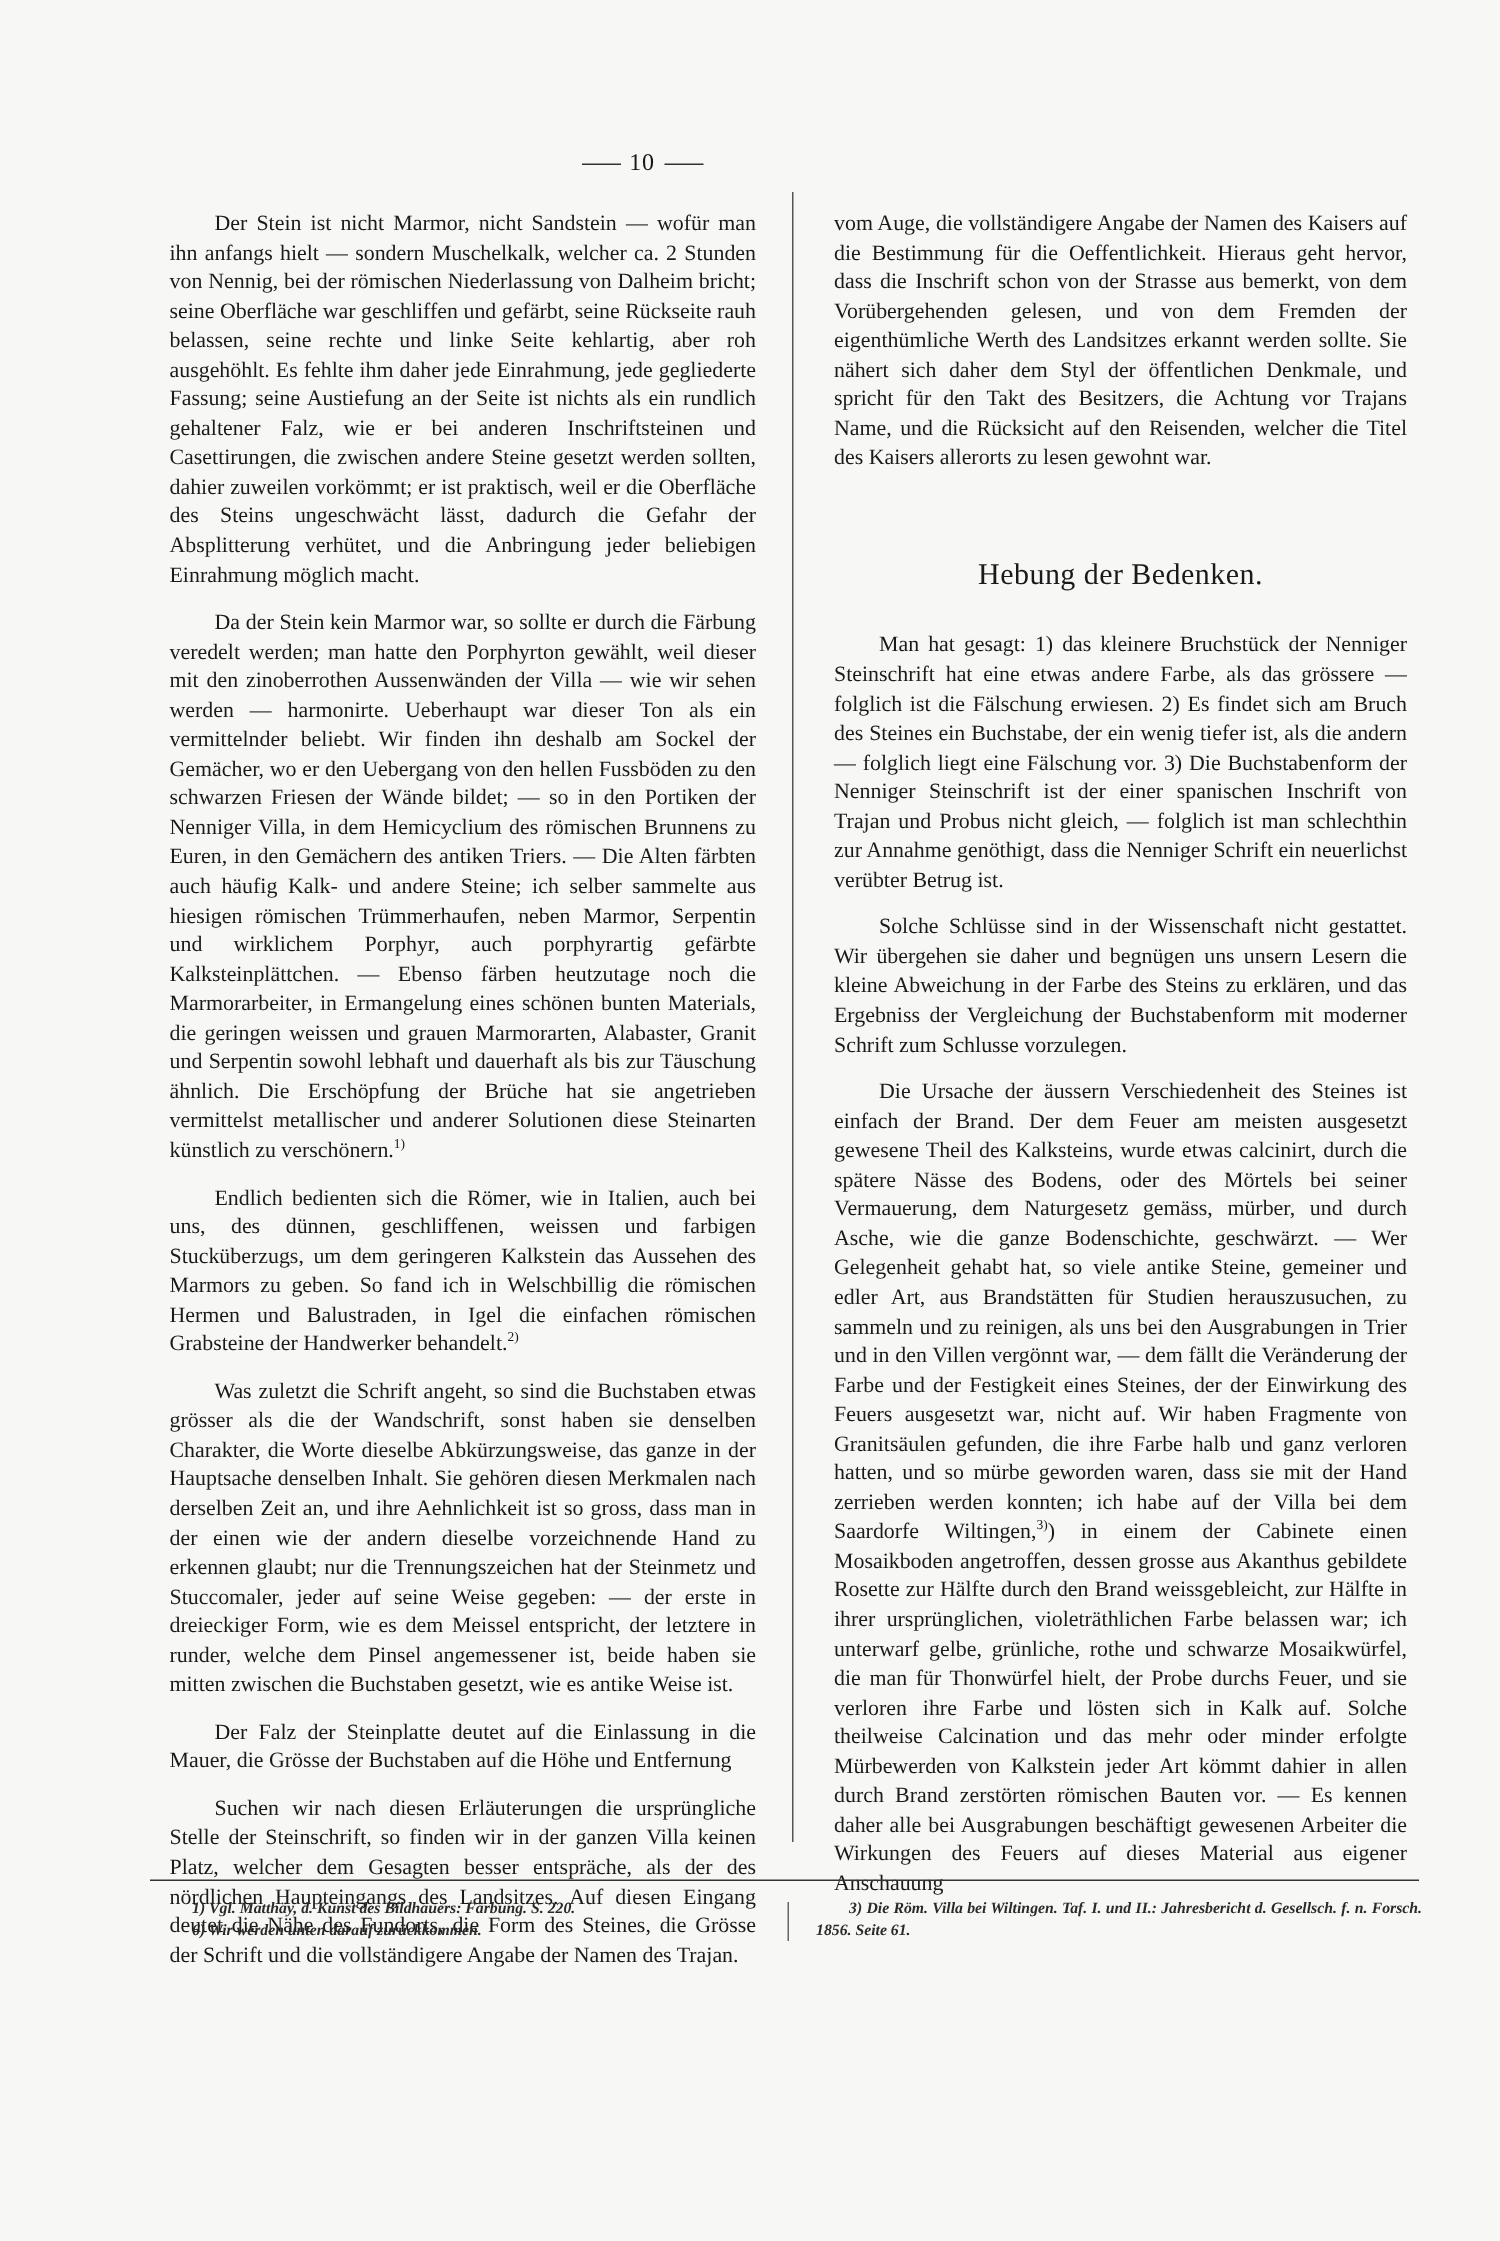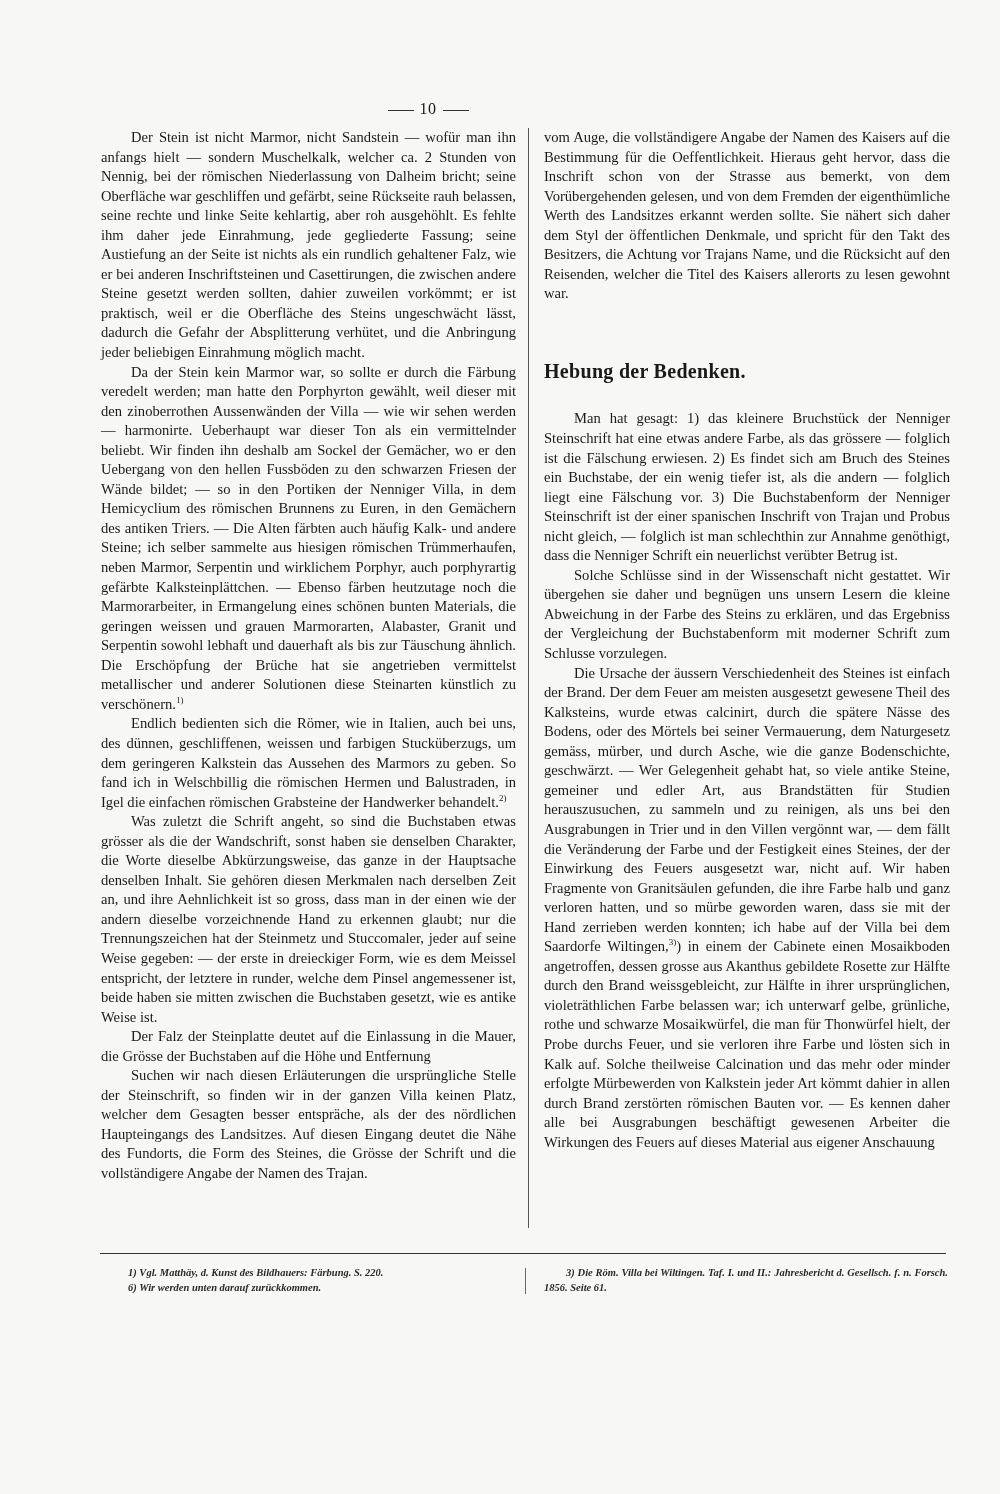--- a/index.html
+++ b/index.html
@@ -21,24 +21,24 @@
     font-size: 14.6px; line-height: 19.55px;
     text-align: justify;
     hyphens: manual;
   }
   .col-left { left: 101px; width: 415px; }
   .col-right { left: 544px; width: 406px; }
   .col-divider {
     position: absolute; left: 528px; top: 128px; width: 1px; height: 1100px;
     background: #555;
   }
-  p { margin: 0; text-indent: 30px; }
+  p { margin: 12px; text-indent: 30px; }
   p.noindent { text-indent: 0; }
   .heading {
-    text-align: left; font-weight: bold; font-size: 20px;
+    text-align: center; font-weight: normal; font-size: 20px;
     margin: 58px 0 28px 0; text-indent: 0; letter-spacing: 0.3px;
   }
   sup { font-size: 9px; line-height: 0; vertical-align: super; }
   .footnote-rule {
     position: absolute; left: 100px; top: 1253px; width: 846px; height: 1px; background: #333;
   }
   .footnotes {
     position: absolute; top: 1266px; font-size: 10.5px; line-height: 14.5px;
     font-weight: bold; color: #2a2a2a; font-style: italic;
   }

